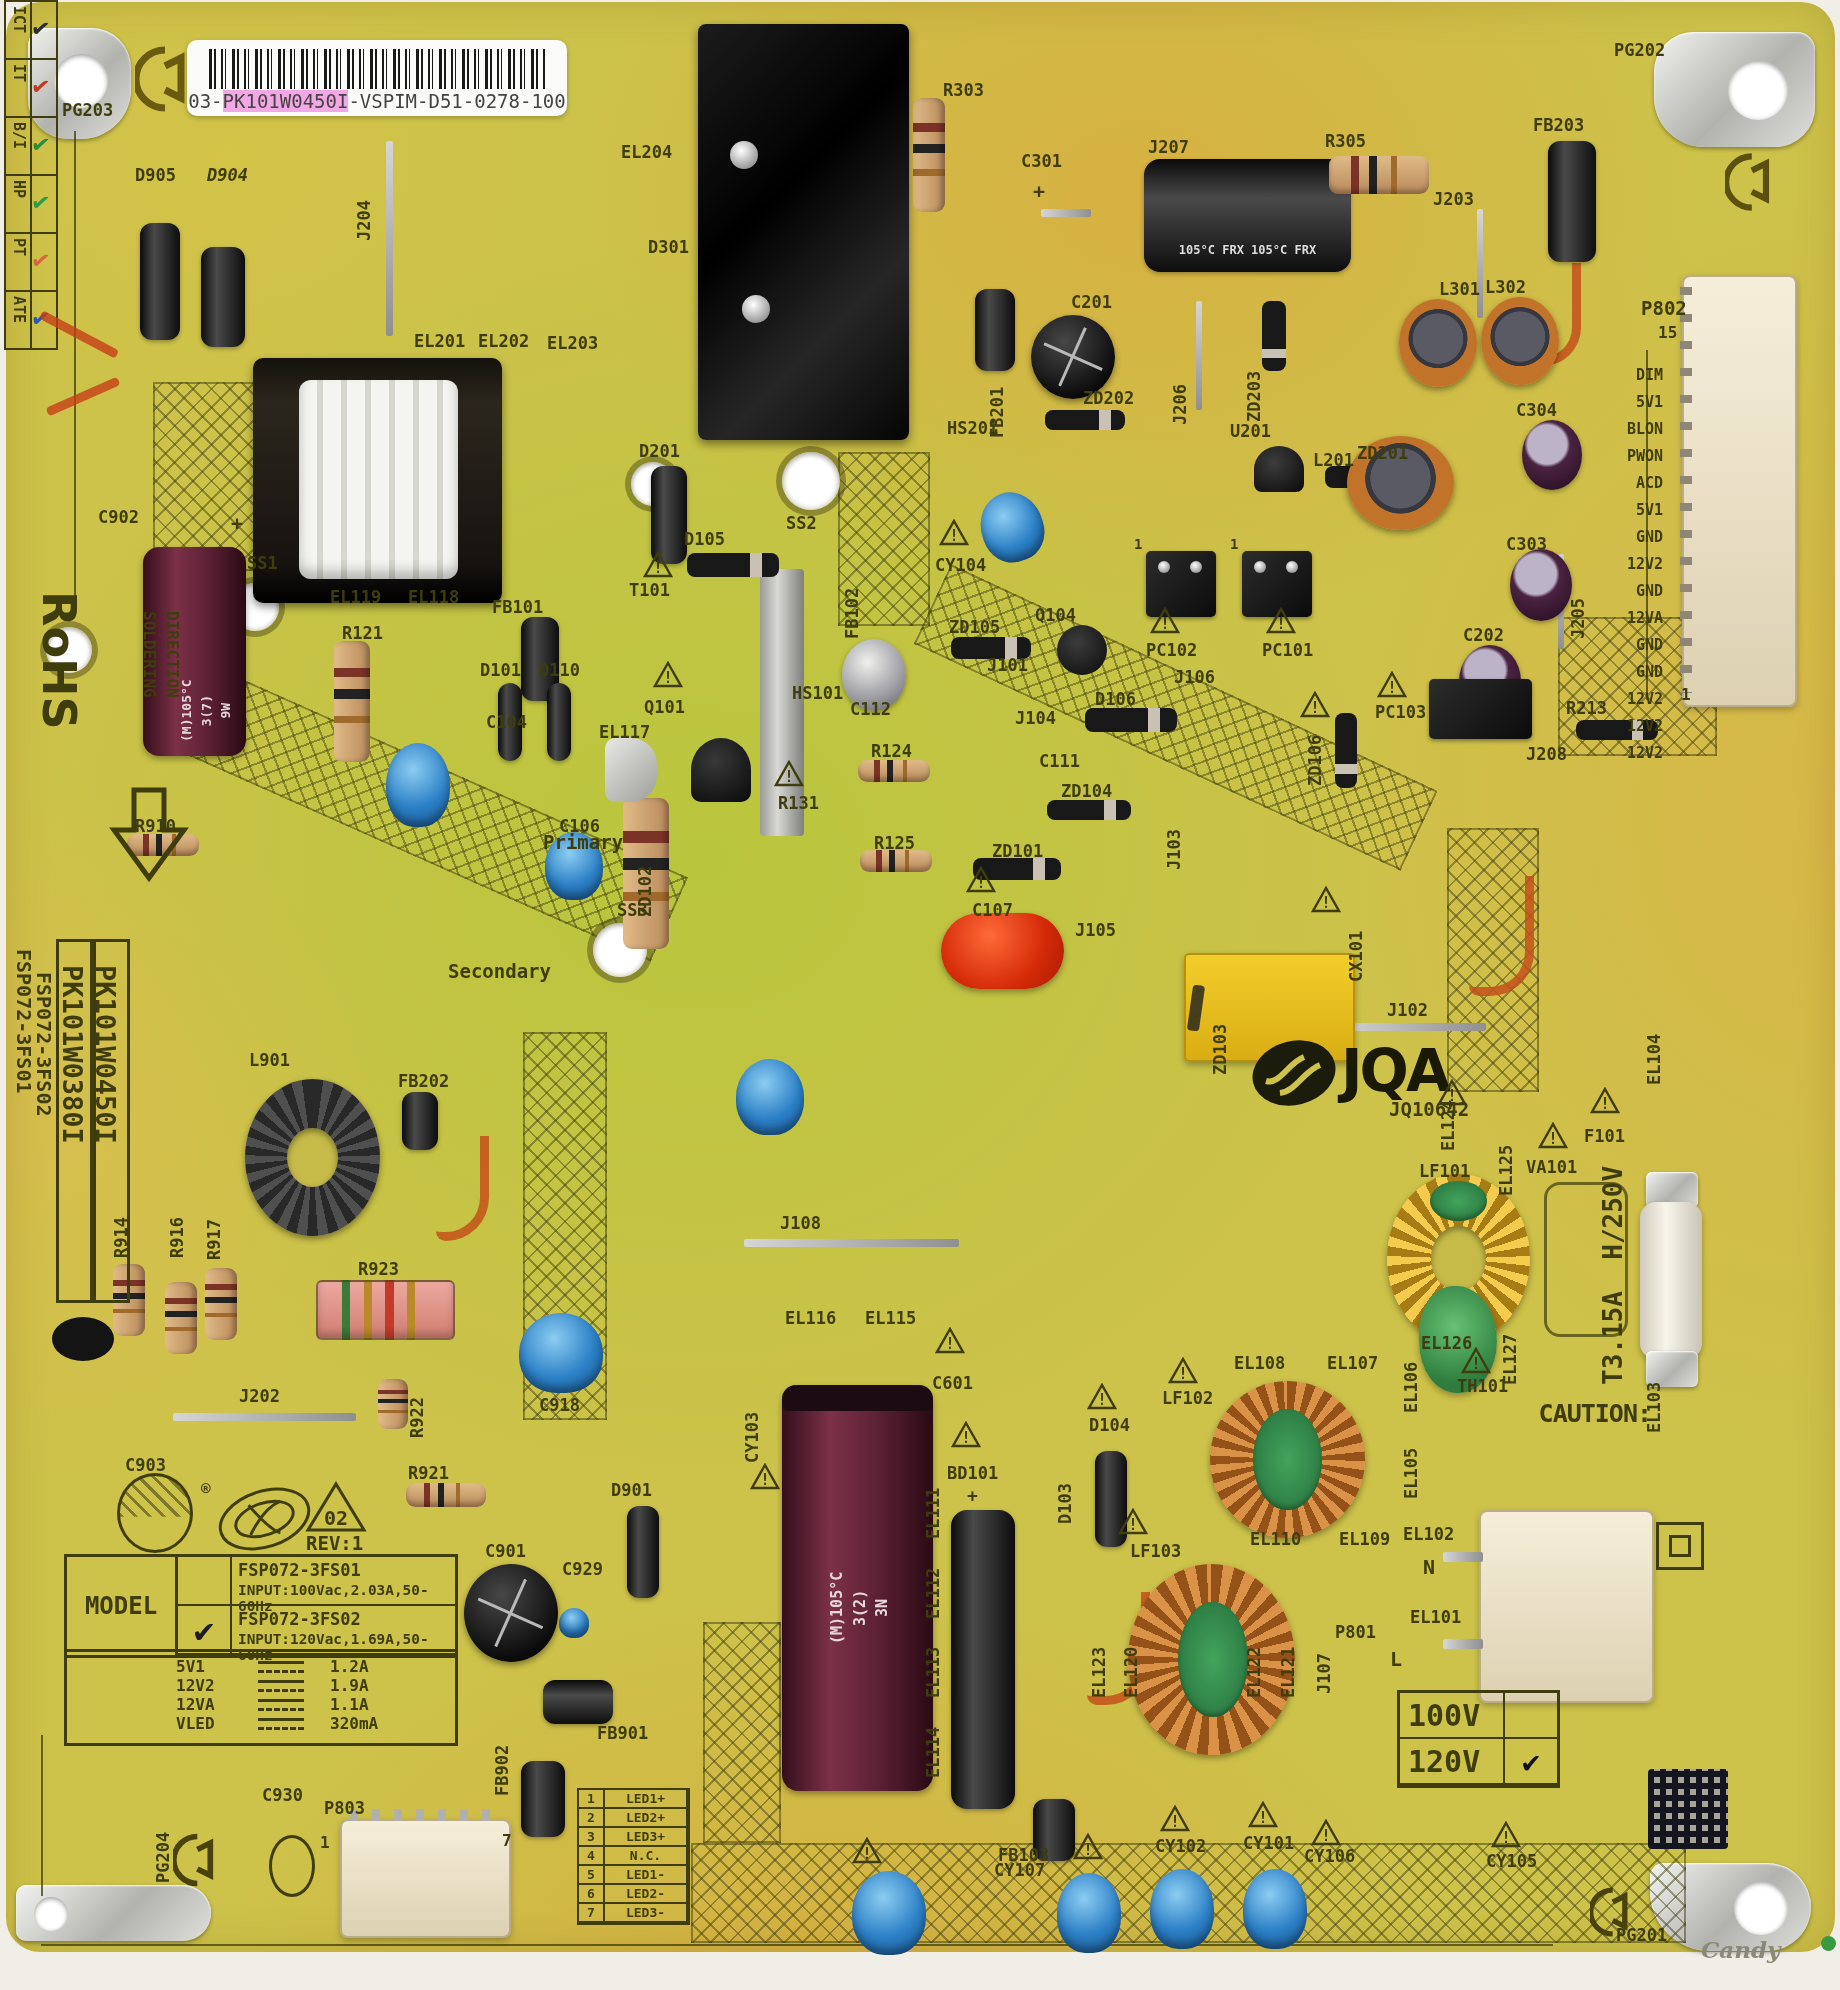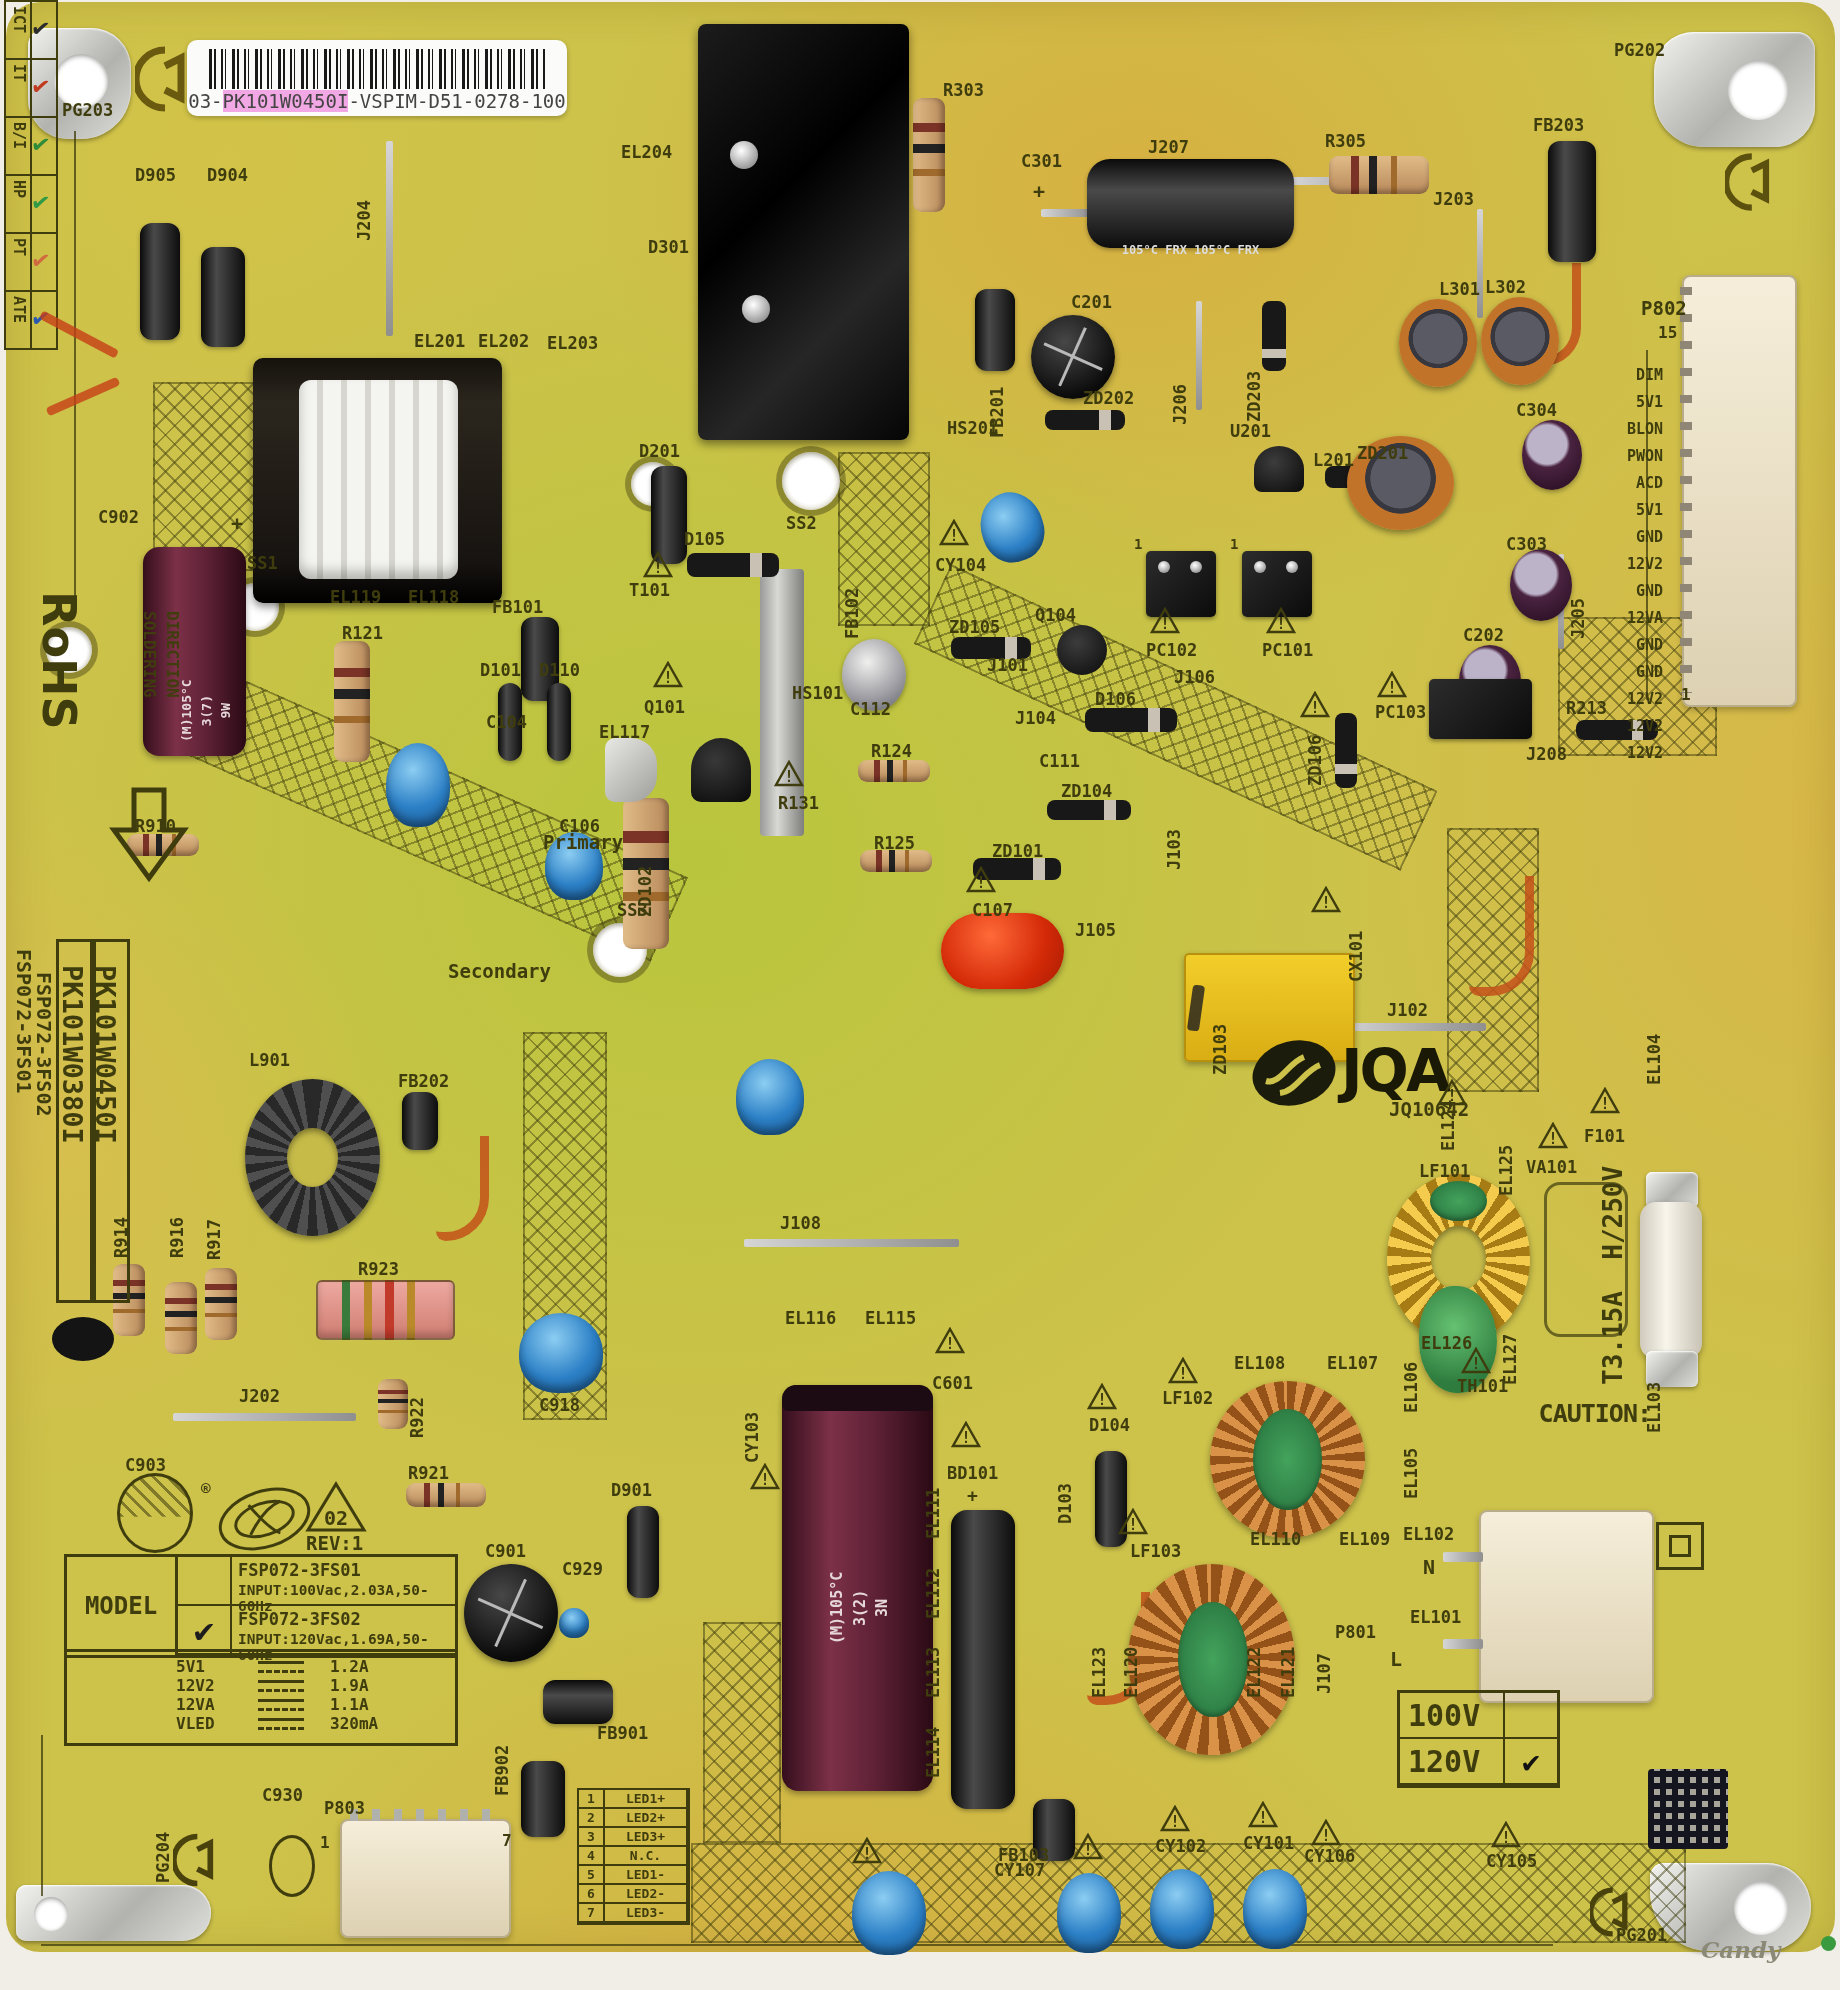--- a/index.html
+++ b/index.html
@@ -175,21 +175,21 @@
   </div>
   <div class="maroonv" style="left:776px;top:1383px;width:151px;height:406px;">
     <div class="abs" style="left:0;top:0;width:151px;height:26px;border-radius:14px 14px 6px 6px;background:#1c0b12;"></div>
     <div class="captext" style="left:44px;top:259px;font-size:15px;">(M)105°C
 3(2)
 3N</div>
     <div class="captext" style="left:44px;top:677px;font-size:15px;">(M)105°C
 3(2)
 3N</div>
   </div>
-  <div class="cylh" style="left:1081px;top:157px;width:207px;height:89px;border-radius:23px;">
+  <div class="cylh" style="left:1138px;top:157px;width:207px;height:113px;border-radius:16px;">
     <div class="abs" style="left:8px;top:84px;width:191px;text-align:center;color:#ddd;font:700 12px 'DejaVu Sans Mono';white-space:nowrap;overflow:hidden;">105°C FRX  105°C FRX</div>
   </div>
   <div class="leadv" style="left:1035px;top:207px;width:50px;height:8px;"></div>
   <div class="leadv" style="left:1284px;top:175px;width:119px;height:8px;"></div>
   <div class="blackcap" style="left:1025px;top:313px;width:84px;height:84px;">
         <div class="cross"></div>
       </div>
   <div class="blackcap" style="left:458px;top:1562px;width:94px;height:98px;">
         <div class="cross"></div>
       </div>
@@ -494,21 +494,21 @@
   <div class="abs" style="left:111px;top:1471px;width:70px;height:74px;border:3px solid #3f3d0e;border-radius:50%;z-index:30;
       background:repeating-linear-gradient(45deg, rgba(63,61,14,.55) 0 3px, transparent 3px 10px) top/100% 55% no-repeat;"></div>
   <div class="abs" style="left:263px;top:1833px;width:40px;height:56px;border:3px solid #3f3d0e;border-radius:50%;z-index:30;"></div>
 
   <div class="abs" style="left:1695px;top:1934px;font:italic 700 23px 'DejaVu Serif',serif;color:#8a8876;z-index:45;">Candy</div>
   <div class="abs" style="left:1815px;top:1934px;width:15px;height:15px;border-radius:50%;background:#3a9a40;z-index:45;"></div>
 
   <div id="labels">
         <span class="lbl" style="left: 56px; top: 100px;">PG203</span>
         <span class="lbl" style="left: 129px; top: 165px;">D905</span>
-        <span class="lbl" style="left: 201px; top: 165px;">D904</span>
+        <span class="lbl" style="left: 201px; top: 165px; font-style: italic;">D904</span>
         <span class="lbl" style="left: 350px; top: 239px; transform: rotate(-90deg);">J204</span>
         <span class="lbl" style="left: 615px; top: 142px;">EL204</span>
         <span class="lbl" style="left: 642px; top: 237px;">D301</span>
         <span class="lbl" style="left: 408px; top: 331px;">EL201</span>
         <span class="lbl" style="left: 472px; top: 331px;">EL202</span>
         <span class="lbl" style="left: 541px; top: 333px;">EL203</span>
         <span class="lbl" style="left: 633px; top: 441px;">D201</span>
         <span class="lbl" style="left: 937px; top: 80px;">R303</span>
         <span class="lbl" style="left: 1015px; top: 151px;">C301</span>
         <span class="lbl" style="left: 1027px; top: 179px; font-size: 20px;">+</span>

